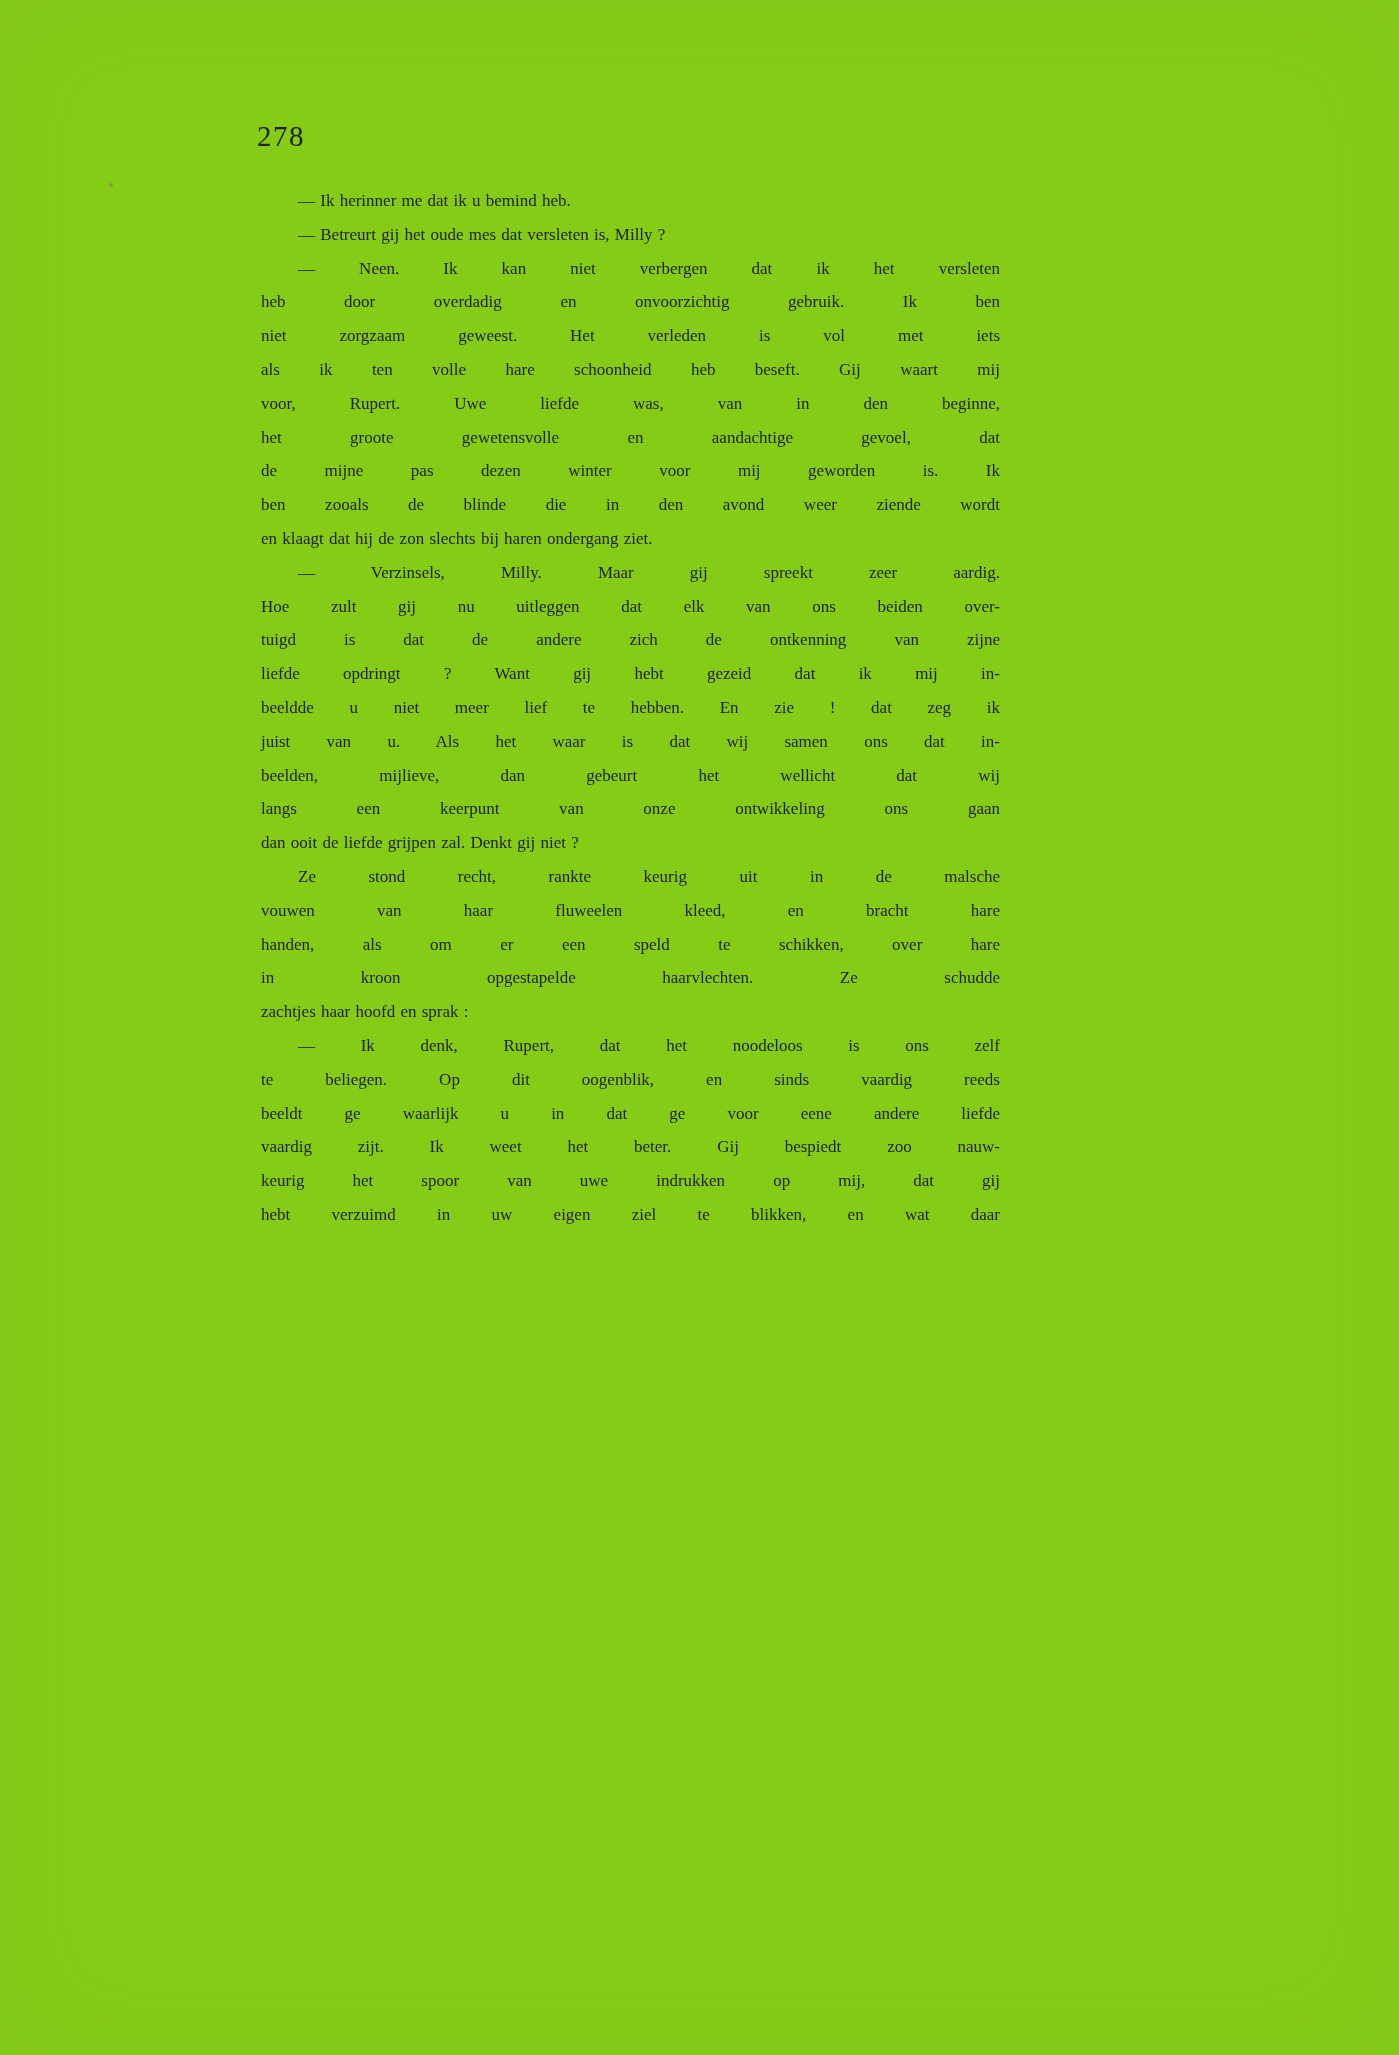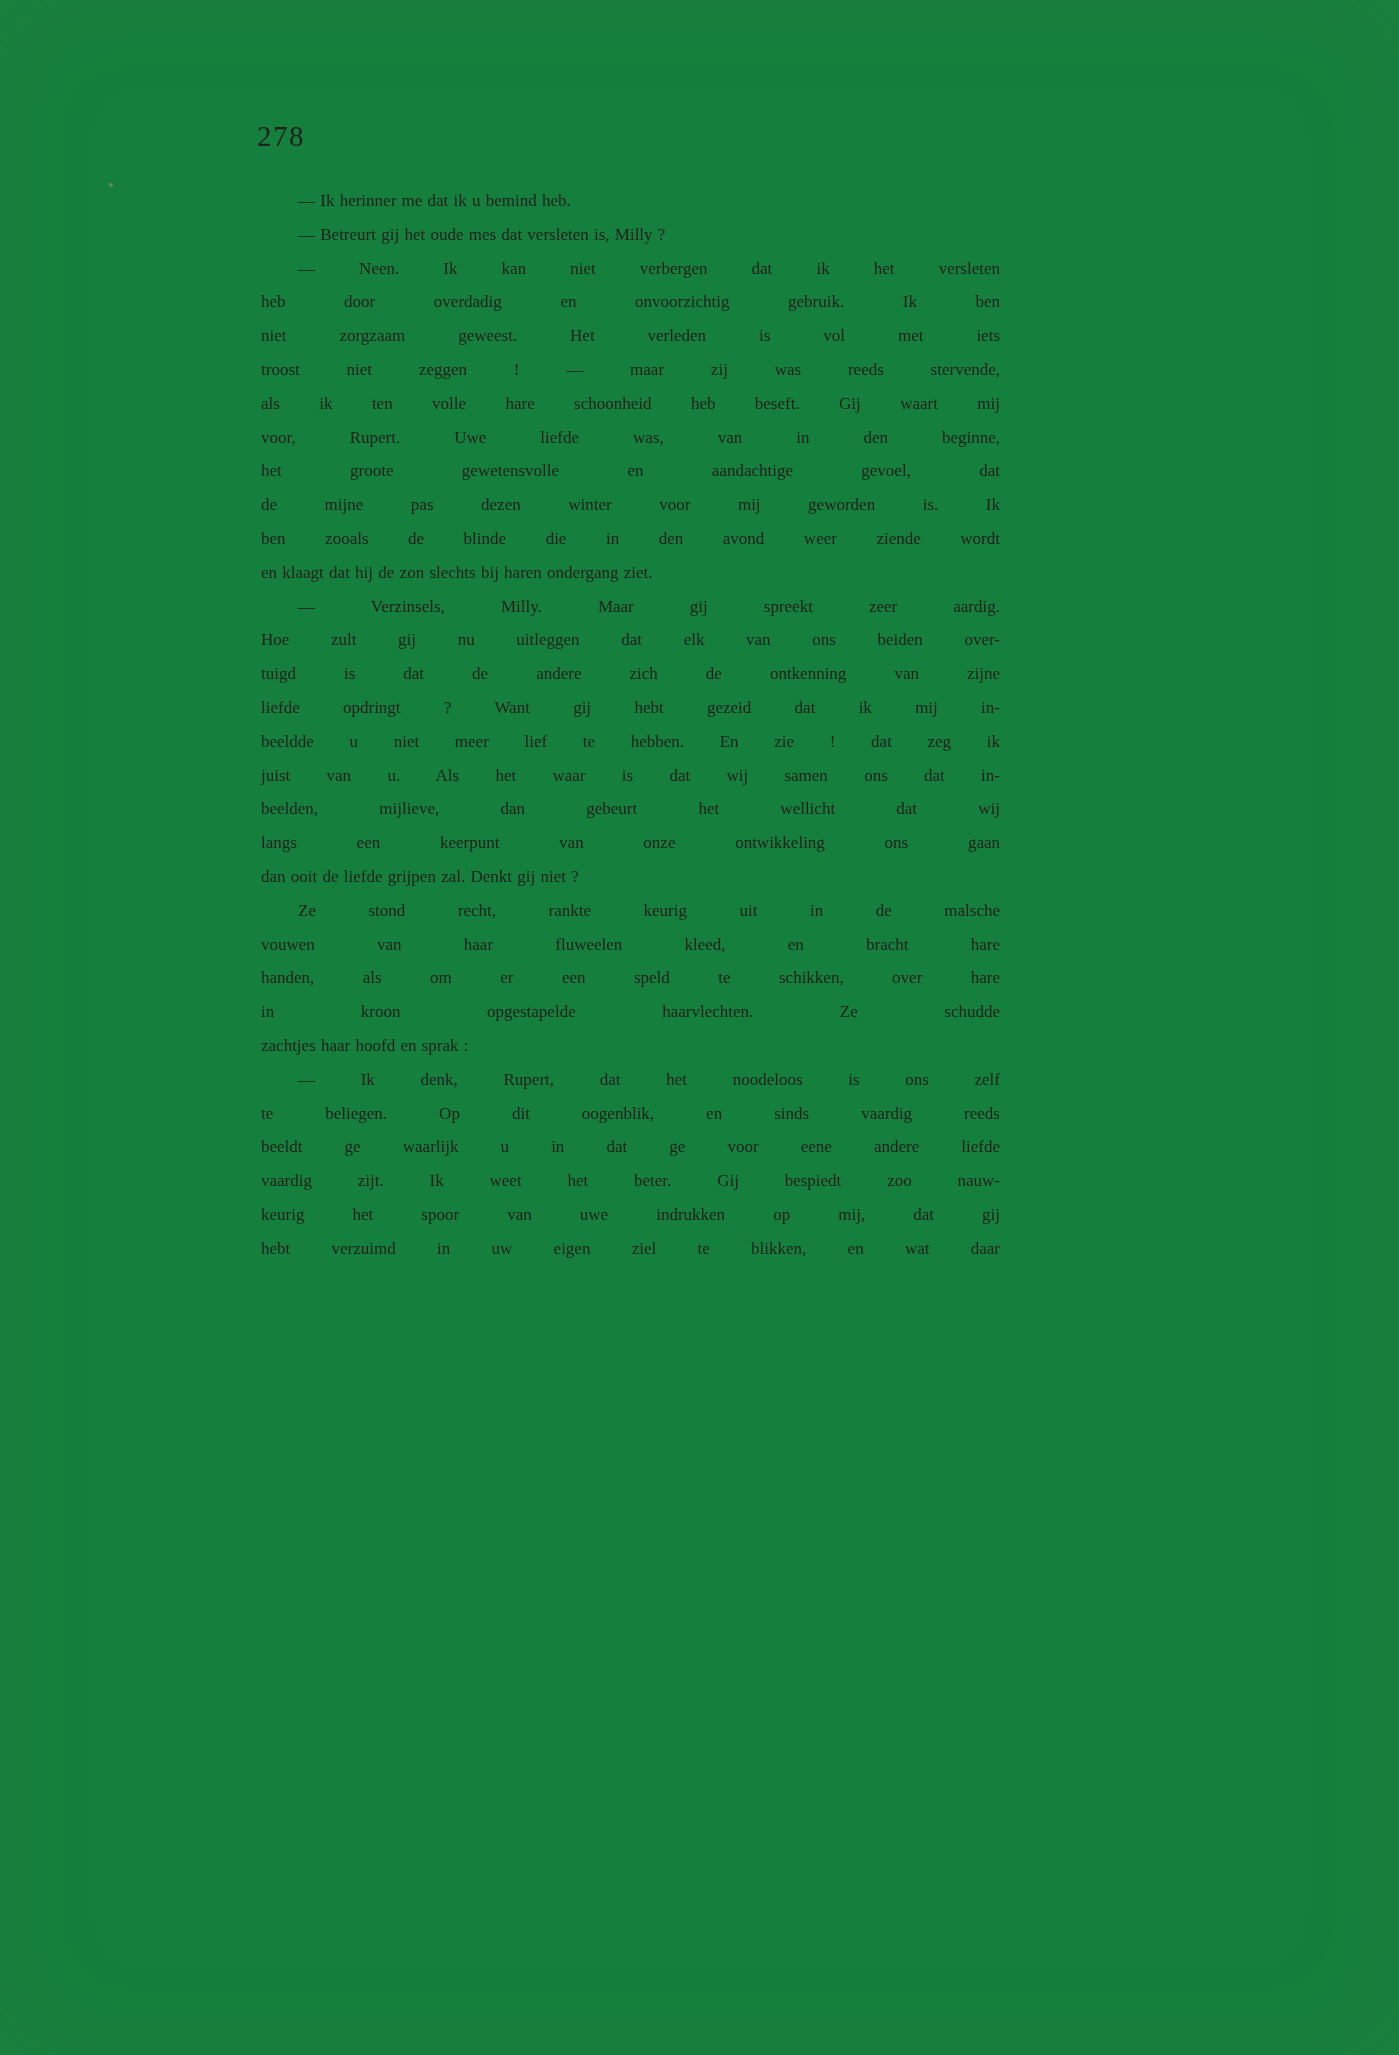--- a/index.html
+++ b/index.html
@@ -5,21 +5,21 @@
   html, body {
     margin: 0;
     padding: 0;
     background: #d8d5cf;
   }
   .page {
     position: relative;
     width: 1399px;
     height: 2055px;
     margin: 0 auto;
-    background: #15803d;
+    background: #84cc16;
     font-family: "Liberation Serif", "DejaVu Serif", serif;
     color: #211f1c;
     overflow: hidden;
   }
   
   .page::after {
     content: "";
     position: absolute;
     inset: 0;
     pointer-events: none;
@@ -74,21 +74,20 @@
       <div class="paragraph">
         <div class="line first">— Ik herinner me dat ik u bemind heb.</div>
       </div>
       <div class="paragraph">
         <div class="line first">— Betreurt gij het oude mes dat versleten is, Milly ?</div>
       </div>
       <div class="paragraph">
         <div class="line first just">— Neen. Ik kan niet verbergen dat ik het versleten</div>
         <div class="line just">heb door overdadig en onvoorzichtig gebruik. Ik ben</div>
         <div class="line just">niet zorgzaam geweest. Het verleden is vol met iets</div>
-        <div class="line just">troost niet zeggen ! — maar zij was reeds stervende,</div>
         <div class="line just">als ik ten volle hare schoonheid heb beseft. Gij waart mij</div>
         <div class="line just">voor, Rupert. Uwe liefde was, van in den beginne,</div>
         <div class="line just">het groote gewetensvolle en aandachtige gevoel, dat</div>
         <div class="line just">de mijne pas dezen winter voor mij geworden is. Ik</div>
         <div class="line just">ben zooals de blinde die in den avond weer ziende wordt</div>
         <div class="line">en klaagt dat hij de zon slechts bij haren ondergang ziet.</div>
       </div>
       <div class="paragraph">
         <div class="line first just">— Verzinsels, Milly. Maar gij spreekt zeer aardig.</div>
         <div class="line just">Hoe zult gij nu uitleggen dat elk van ons beiden over-</div>

